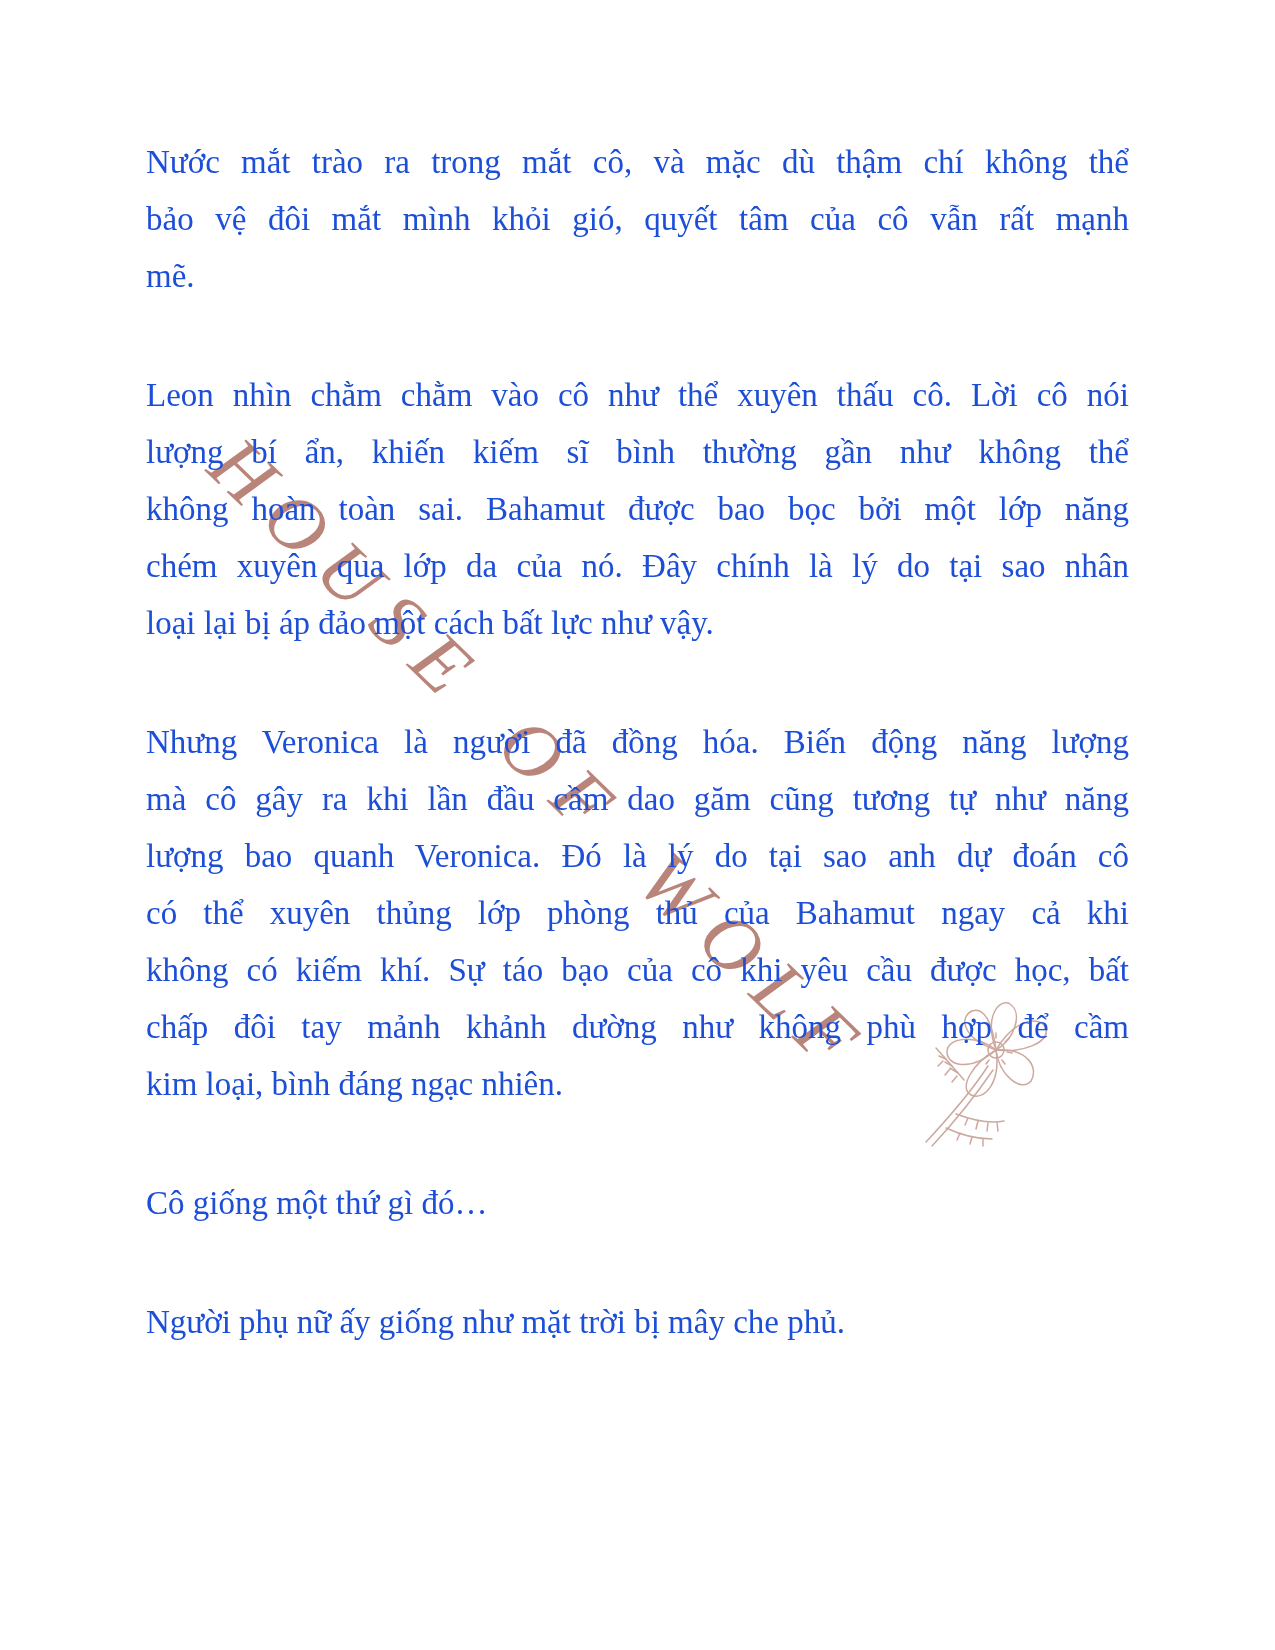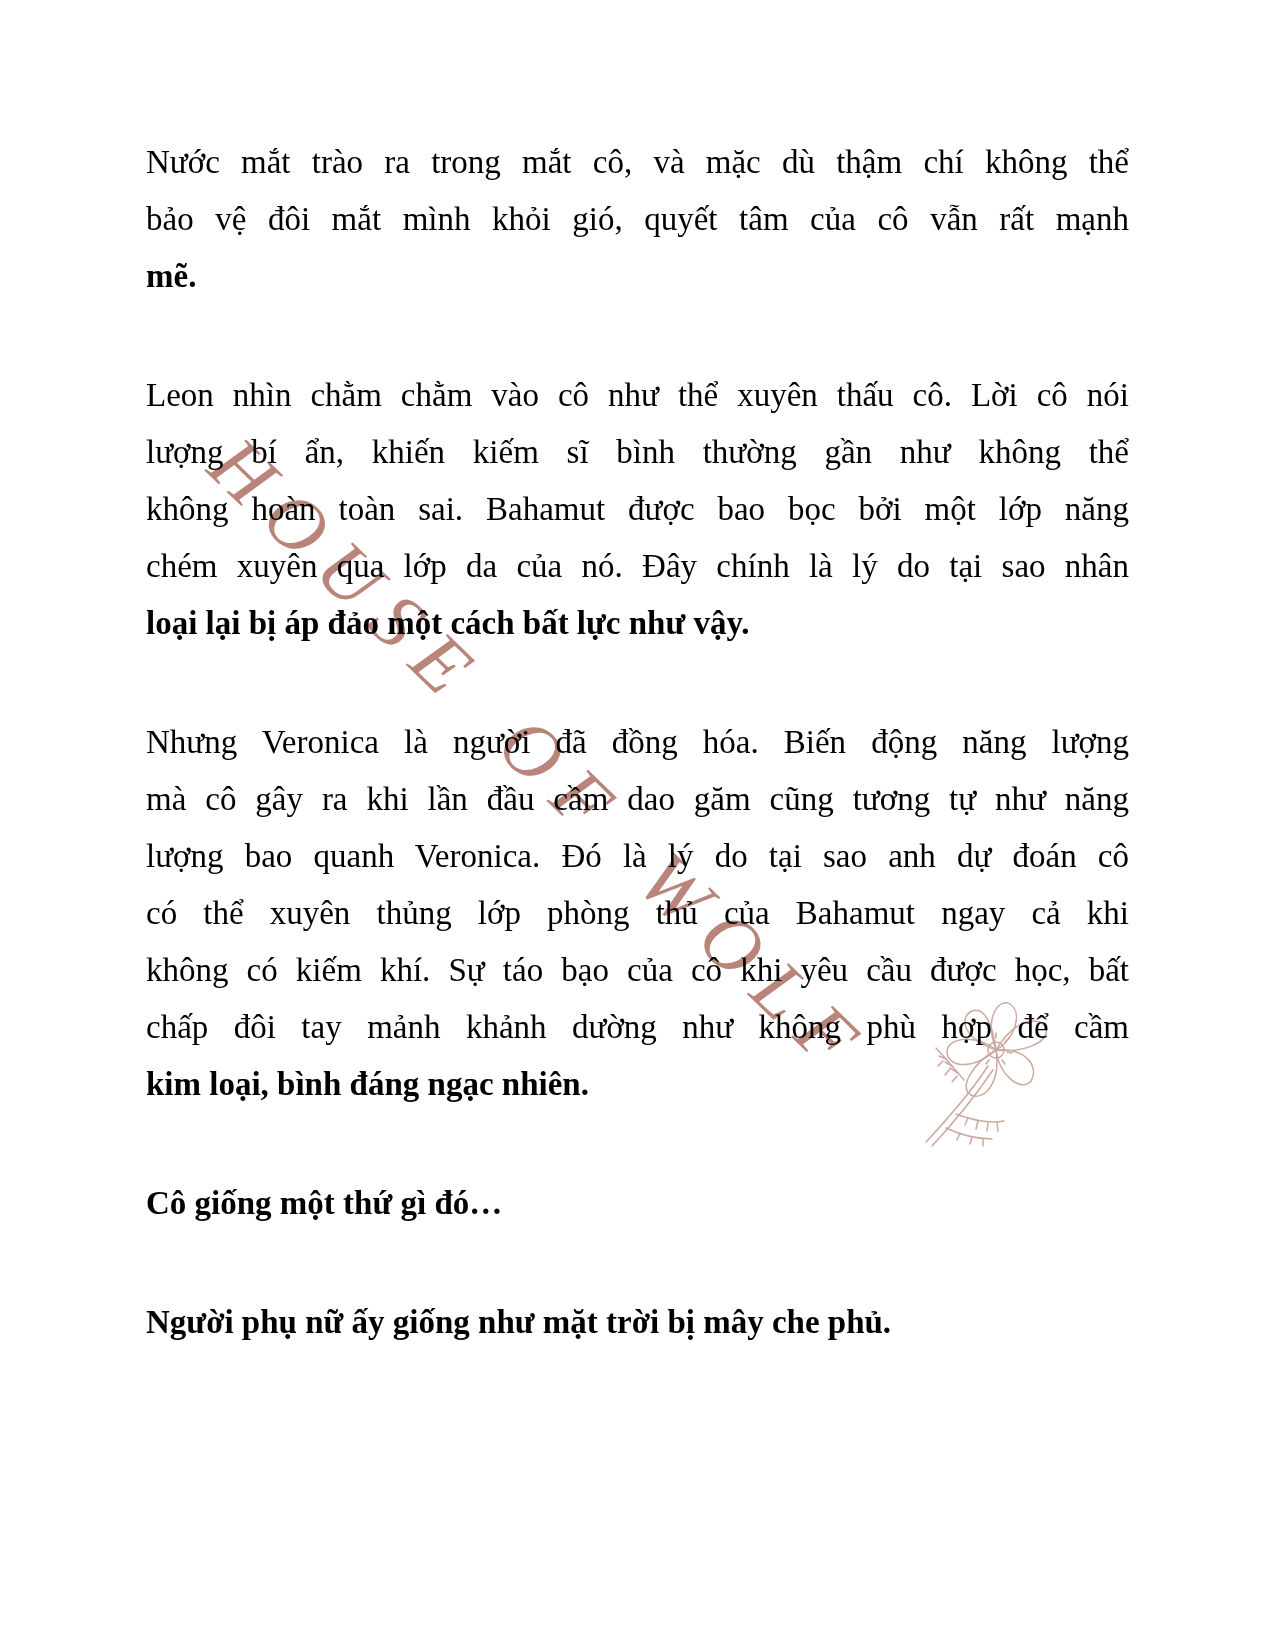--- a/index.html
+++ b/index.html
@@ -55,27 +55,26 @@
   
   .content {
     position: relative;
     z-index: 1;
     padding: 134px 146px 0 146px;
   }
   .paragraph { margin: 0 0 62px 0; }
   .line {
     font-size: 33px;
     line-height: 57px;
-    color: #000000;
+    color: #1d4ed8;
     text-align: justify;
     text-align-last: justify;
   }
   .line.last {
     text-align-last: left;
-    font-weight: bold;
   }
 </style>
 </head>
 <body>
 
 <div class="page">
 
   <div class="watermark">HOUSE OF WOLF</div>
 
   <div class="flower">

